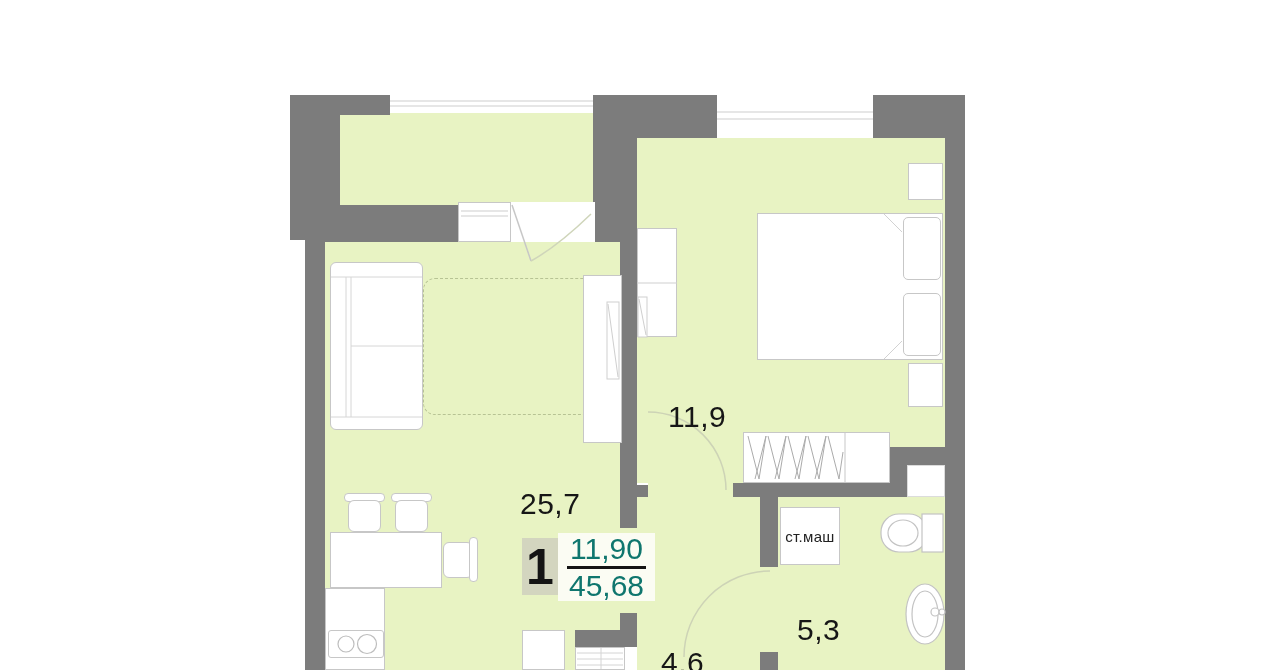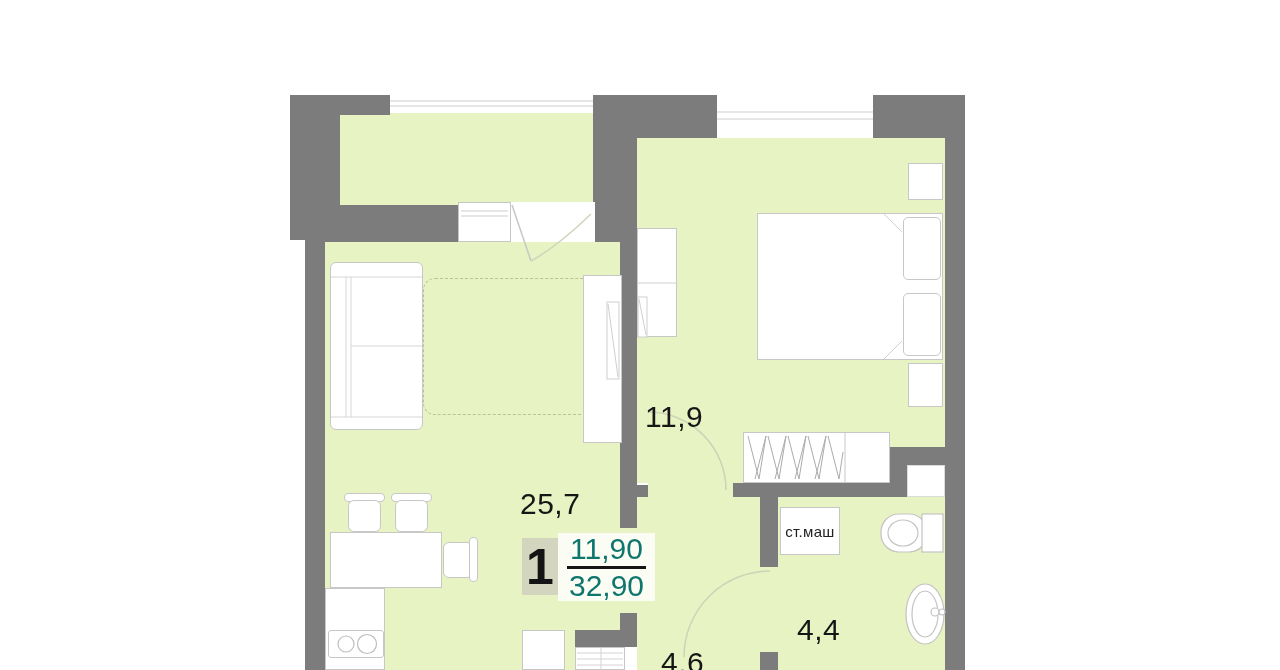--- a/index.html
+++ b/index.html
@@ -85,21 +85,21 @@
   <div class="f" style="left:903px;top:217px;width:38px;height:63px;border-radius:5px;"></div>
   <div class="f" style="left:903px;top:293px;width:38px;height:63px;border-radius:5px;"></div>
   <div class="f" style="left:908px;top:163px;width:35px;height:37px;"></div>
   <div class="f" style="left:908px;top:363px;width:35px;height:44px;"></div>
   <div class="f" style="left:637px;top:228px;width:40px;height:109px;"></div>
   <div class="f" style="left:743px;top:432px;width:147px;height:51px;"></div>
 
   <div class="f" style="left:522px;top:630px;width:43px;height:40px;"></div>
   <div class="f" style="left:575px;top:647px;width:50px;height:23px;"></div>
 
-  <div class="f" style="left:780px;top:507px;width:60px;height:48px;">
+  <div class="f" style="left:780px;top:507px;width:60px;height:58px;">
     <span class="washer-lbl">ст.маш</span>
   </div>
 
   <svg class="overlay" viewBox="0 0 1280 670">
 
     <g stroke="#dedede" stroke-width="1.5" fill="none">
       <path d="M390,101 H593 M390,106 H593"></path>
       <path d="M717,112 H873 M717,119 H873"></path>
       <path d="M461,211 H508 M461,216 H508"></path>
     </g>
@@ -153,24 +153,24 @@
     </g>
 
     <g stroke="#c3c3c3" stroke-width="1.2" fill="#fff">
       <ellipse cx="925" cy="614" rx="19" ry="30"></ellipse>
       <ellipse cx="925" cy="614" rx="13" ry="23" fill="none"></ellipse>
       <circle cx="935" cy="612" r="4" fill="#fff"></circle>
       <circle cx="942" cy="612" r="3" fill="#fff"></circle>
     </g>
   </svg>
 
-  <div class="lbl" style="left:645px;top:402px;">11,9</div>
+  <div class="lbl" style="left:668px;top:402px;">11,9</div>
   <div class="lbl" style="left:520px;top:489px;">25,7</div>
-  <div class="lbl" style="left:797px;top:615px;">4,4</div>
+  <div class="lbl" style="left:797px;top:615px;">5,3</div>
   <div class="lbl" style="left:661px;top:648px;">4,6</div>
 
   <div class="badge-num">1</div>
   <div class="badge-panel">
     <div class="badge-top">11,90</div>
-    <div class="badge-bottom">32,90</div>
+    <div class="badge-bottom">45,68</div>
   </div>
 
 </div>
 
 </body></html>

